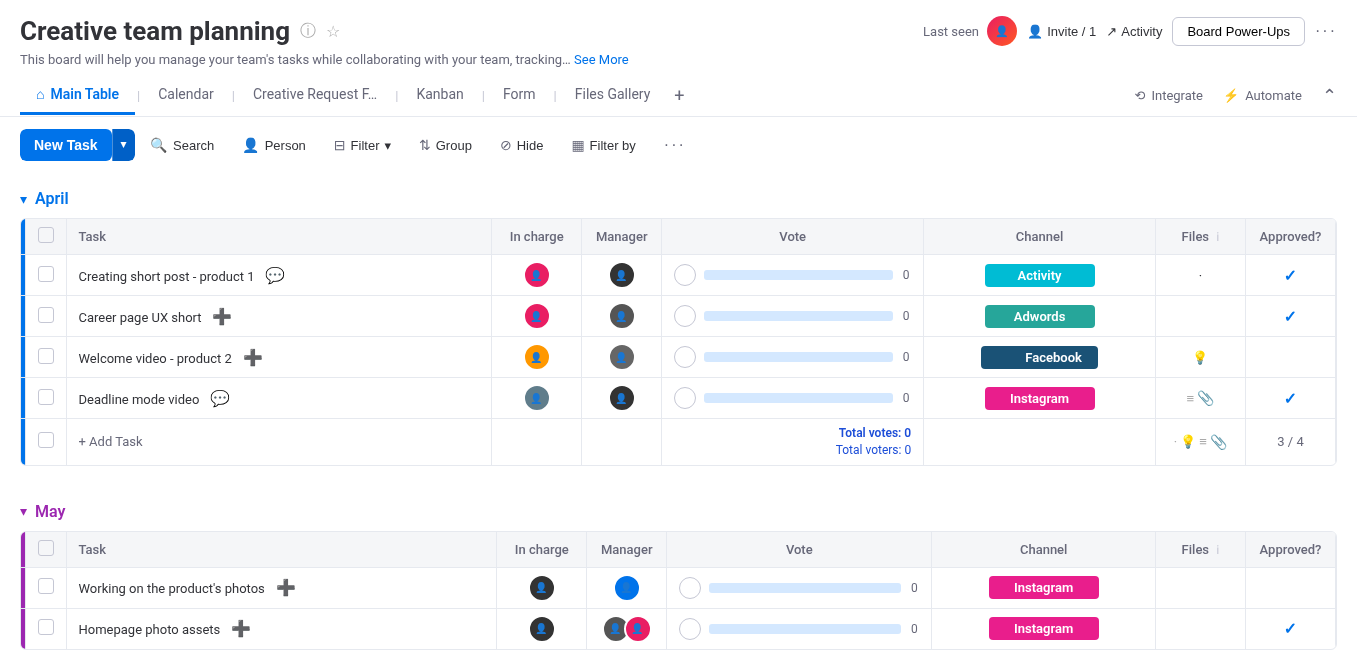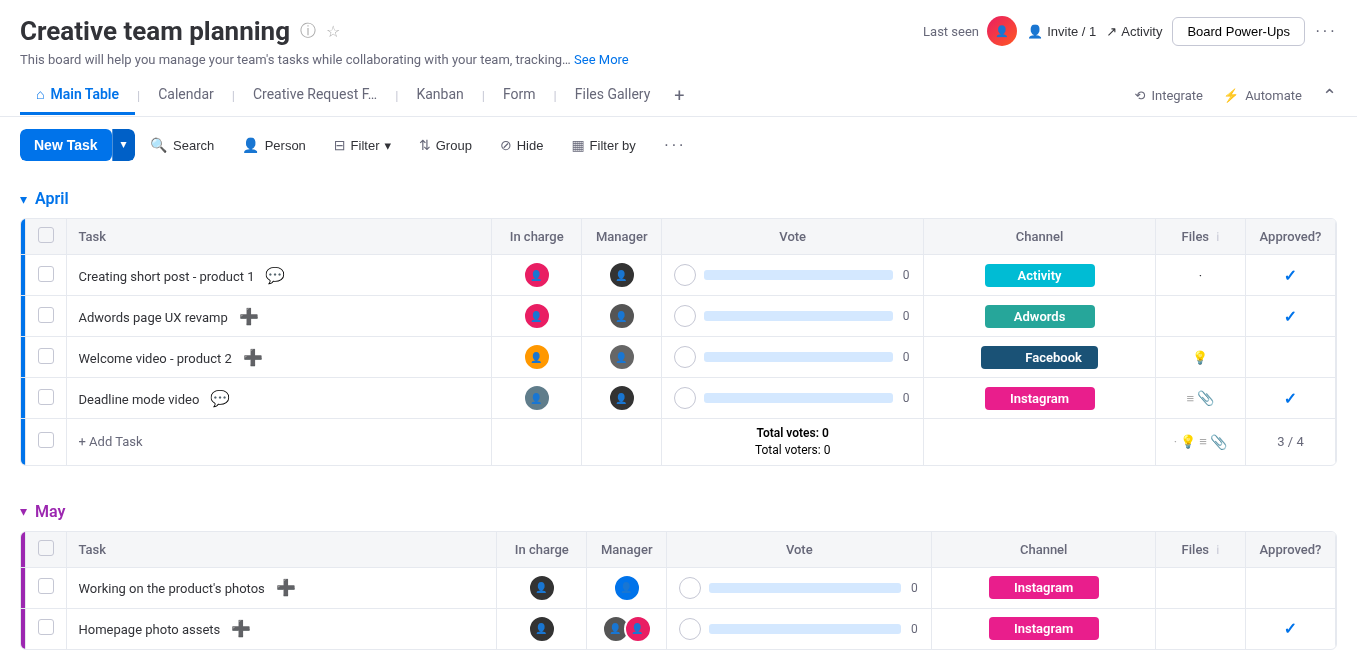--- a/index.html
+++ b/index.html
@@ -74,21 +74,21 @@
     .vote-bar-fill { height: 100%; background: #a3c9f7; border-radius: 3px; }
     .vote-count { font-size: 12px; color: #676879; min-width: 10px; }
 
     
     .checkmark { color: #0073ea; font-size: 16px; font-weight: 700; }
 
     
     .add-task-row td { color: #676879; font-size: 13px; }
 
     
-    .total-votes { font-size: 12px; color: #000000; text-align: center; line-height: 1.4; }
+    .total-votes { font-size: 12px; color: #1d4ed8; text-align: right; line-height: 1.4; }
 
     
     .files-icons { display: flex; align-items: center; justify-content: center; gap: 3px; }
     .file-icon { font-size: 14px; }
     .file-icon-purple { color: #7c4dff; }
 
     .info-icon { font-size: 12px; color: #c5c7d4; margin-left: 4px; }
 
     .dot-dot-dot { letter-spacing: 2px; color: #676879; font-size: 16px; }
   </style>
@@ -249,21 +249,21 @@
           </td>
           <td><span class="channel-badge channel-twitter">Activity</span></td>
           <td><span>·</span></td>
           <td><span class="checkmark">✓</span></td>
         </tr>
 
         <tr>
           <td style="width:4px;padding:0;background:#0073ea;"></td>
           <td><div class="checkbox"></div></td>
           <td class="task-col">
-            <span>Adwords page UX revamp</span>
+            <span>Career page UX short</span>
             <span style="margin-left:8px;color:#c5c7d4;font-size:16px;">➕</span>
           </td>
           <td>
             <div class="avatar-sm" style="background:#e91e63; display:inline-flex;">👤</div>
           </td>
           <td>
             <div class="avatar-sm" style="background:#555; display:inline-flex;">👤</div>
           </td>
           <td>
             <div class="vote-container">

